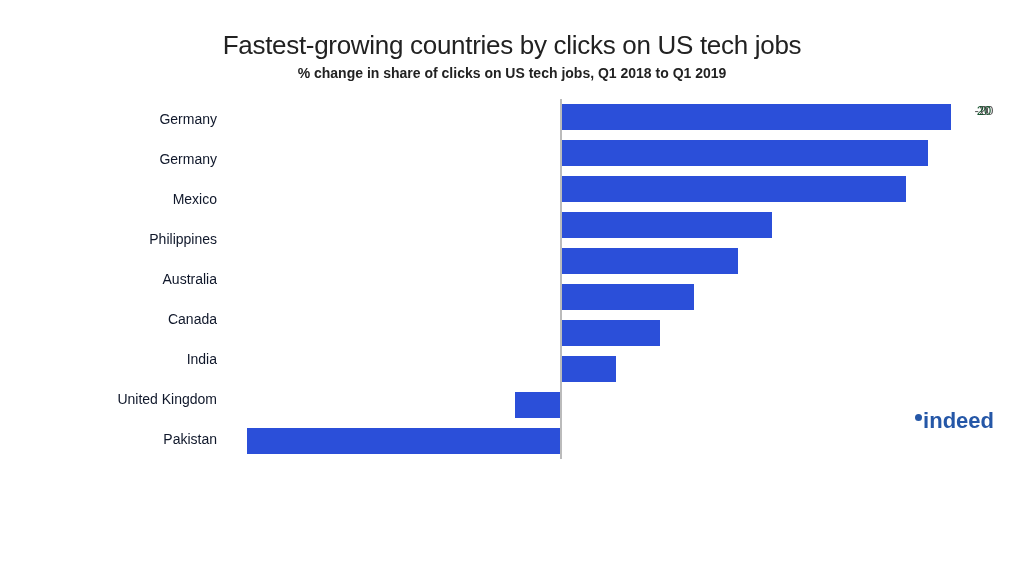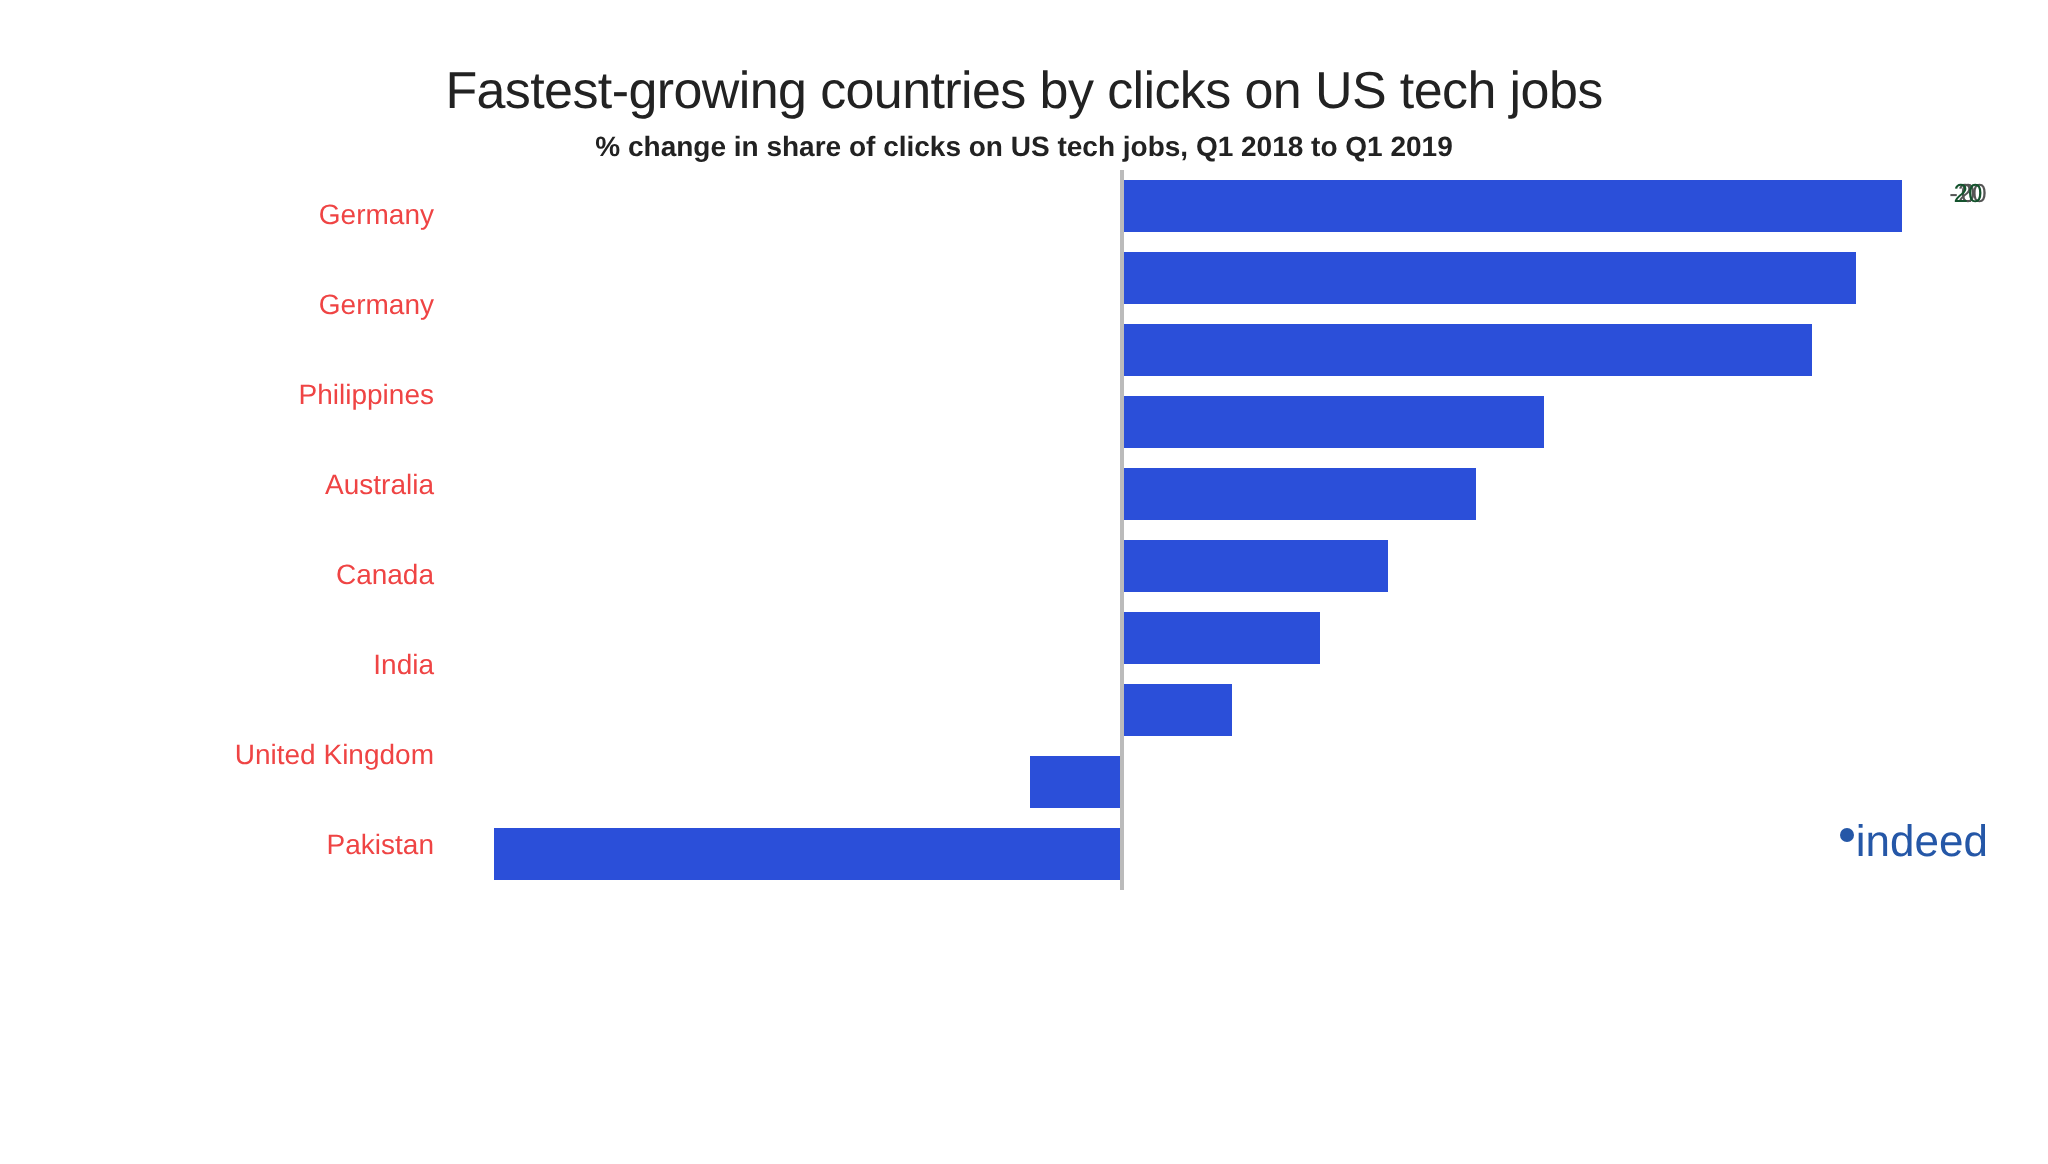--- a/index.html
+++ b/index.html
@@ -31,41 +31,41 @@
       margin-top: 10px;
       letter-spacing: -0.3px;
     }
 
     .subtitle {
       font-size: 14px;
       font-weight: 700;
       color: #222222;
       text-align: center;
       margin-top: 4px;
-      margin-bottom: 4px;
+      margin-bottom: 18px;
     }
 
     .chart-area {
       display: flex;
       flex-direction: row;
       width: 100%;
       flex: 1;
     }
 
     .labels-col {
       width: 185px;
       display: flex;
       flex-direction: column;
       justify-content: space-around;
       padding-right: 8px;
     }
 
     .label-item {
       font-size: 14px;
-      color: #ef4444;
+      color: #0f172a;
       text-align: right;
       line-height: 1.2;
       height: 36px;
       display: flex;
       align-items: center;
       justify-content: flex-end;
     }
 
     .bar-row {
       height: 36px;
@@ -74,21 +74,21 @@
       position: relative;
     }
 
     .indeed-logo {
       position: absolute;
       bottom: 14px;
       right: 30px;
       display: flex;
       align-items: center;
       font-size: 22px;
-      font-weight: 400;
+      font-weight: 700;
       color: #2557a7;
     }
 
     .indeed-logo .dot {
       display: inline-block;
       width: 7px;
       height: 7px;
       background: #2557a7;
       border-radius: 50%;
       margin-right: 1px;
@@ -107,20 +107,21 @@
 <body>
 
 <div class="chart-container">
   <div class="title">Fastest-growing countries by clicks on US tech jobs</div>
   <div class="subtitle">% change in share of clicks on US tech jobs, Q1 2018 to Q1 2019</div>
 
   <div class="chart-area">
     <div class="labels-col" id="labels-col">
     <div class="label-item">Germany</div>
         <div class="label-item">Germany</div>
+        <div class="label-item">Mexico</div>
         <div class="label-item">Philippines</div>
         <div class="label-item">Australia</div>
         <div class="label-item">Canada</div>
         <div class="label-item">India</div>
         <div class="label-item">United Kingdom</div>
         <div class="label-item">Pakistan</div>
       </div>
     <div style="position:relative; flex:1; display:flex; flex-direction:row;">
       <div class="bars-wrapper" id="bars-wrapper">
       <div style="position: absolute; top: 0px; bottom: 0px; left: 44.1176%; width: 2px; background: rgb(187, 187, 187); z-index: 2;"></div>

